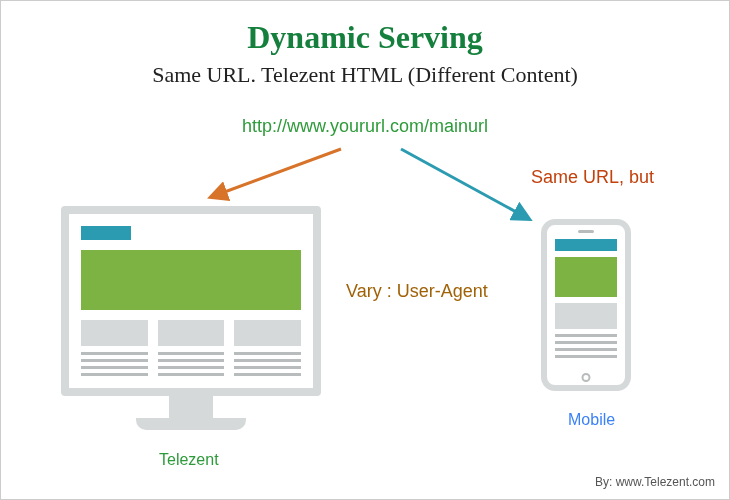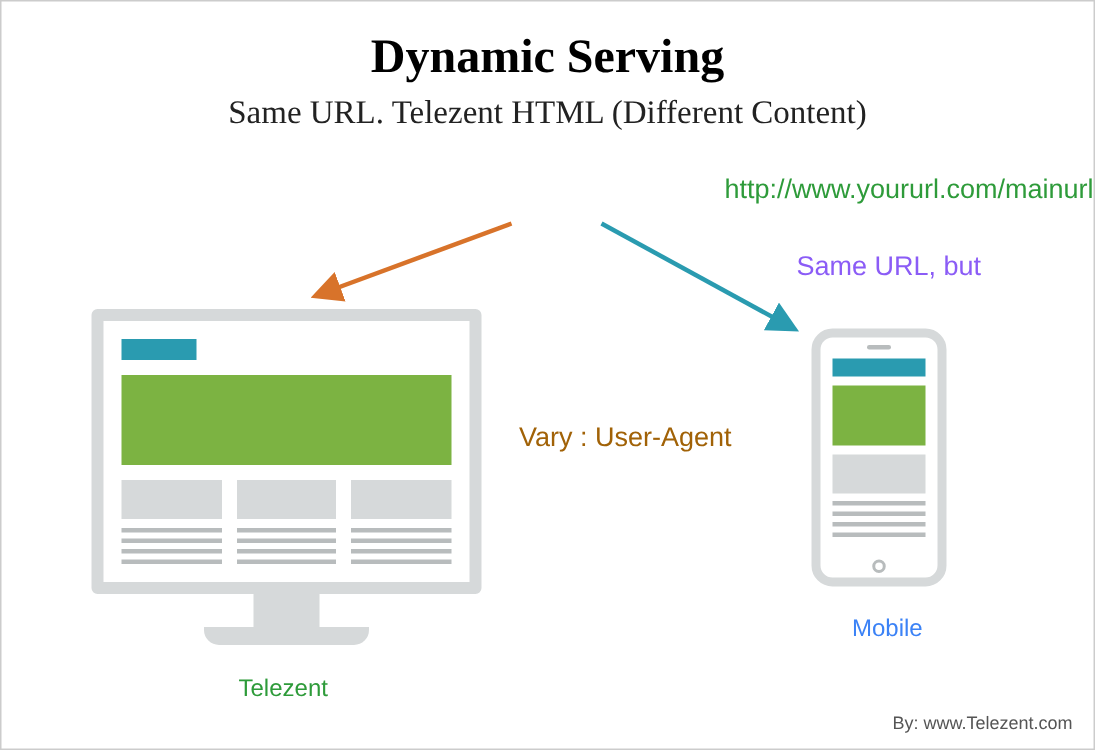--- a/index.html
+++ b/index.html
@@ -9,52 +9,52 @@
     background: #ffffff;
     border: 1px solid #cccccc;
     position: relative;
     font-family: Georgia, 'Times New Roman', serif;
     overflow: hidden;
   }
   .title {
     text-align: center;
     font-weight: bold;
     font-size: 32px;
-    color: #000000;
+    color: #15803d;
     margin-top: 18px;
     font-family: Georgia, serif;
   }
   .subtitle {
     text-align: center;
     font-size: 22px;
     color: #222222;
     margin-top: 6px;
     font-family: Georgia, serif;
   }
   .url {
-    text-align: right;
+    text-align: center;
     font-size: 18px;
     color: #2e9b3a;
     margin-top: 28px;
     font-family: Arial, sans-serif;
   }
   .vary-label {
     position: absolute;
     left: 345px;
     top: 280px;
     font-size: 18px;
     color: #a16207;
     font-family: Arial, sans-serif;
   }
   .note {
     position: absolute;
     left: 530px;
     top: 165px;
     font-size: 18px;
-    color: #8b5cf6;
+    color: #c2410c;
     font-family: Arial, sans-serif;
     line-height: 1.25;
     text-align: left;
   }
   .desktop-label {
     position: absolute;
     left: 158px;
     top: 450px;
     font-size: 16px;
     color: #2e9b3a;

